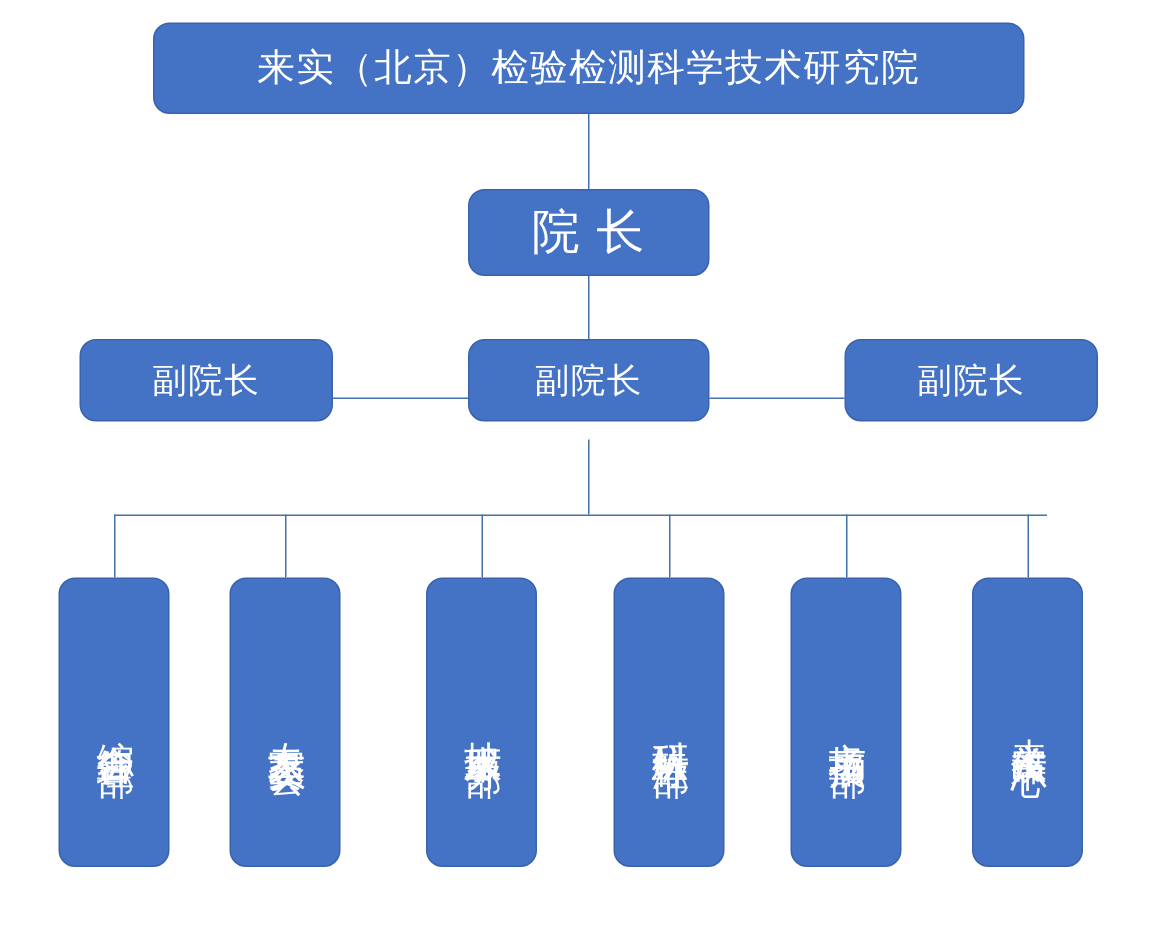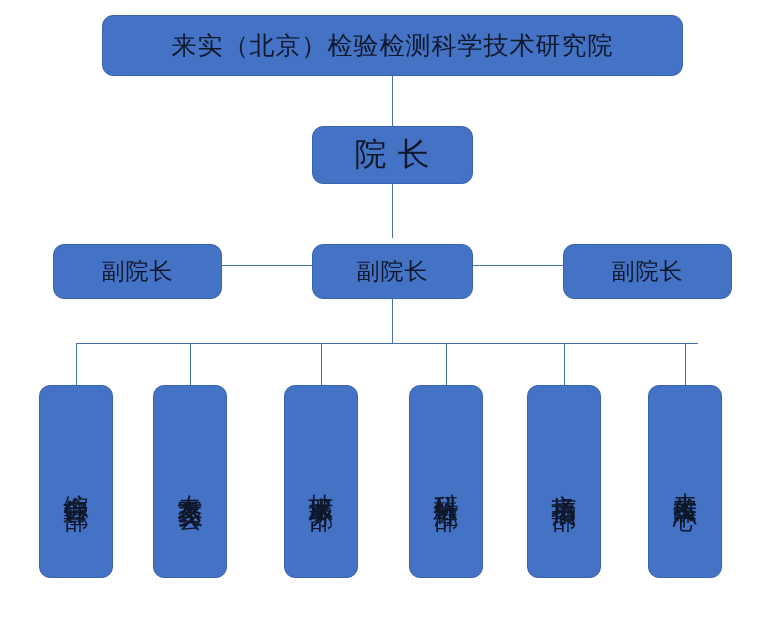--- a/index.html
+++ b/index.html
@@ -31,21 +31,21 @@
   .conn.v { width: 1px; }
   .conn.h { height: 1px; }
 
   
   .node {
     position: absolute;
     background: #4472C4;
     border: 1px solid #3a63ad;
     border-radius: 11px;
     box-sizing: border-box;
-    color: #0f172a;
+    color: #ffffff;
     display: flex;
     align-items: center;
     justify-content: center;
     text-align: center;
     line-height: 1.05;
   }
 
   
   .node-root {
     left: 102px;
@@ -61,21 +61,21 @@
     left: 312px;
     top: 126px;
     width: 161px;
     height: 58px;
     font-size: 32px;
     letter-spacing: 1px;
   }
 
   
   .node-vp {
-    top: 244px;
+    top: 226px;
     width: 169px;
     height: 55px;
     font-size: 23px;
     letter-spacing: 1px;
   }
   .node-vp.vp-left   { left: 53px; }
   .node-vp.vp-center { left: 312px; width: 161px; }
   .node-vp.vp-right  { left: 563px; }
 
   

